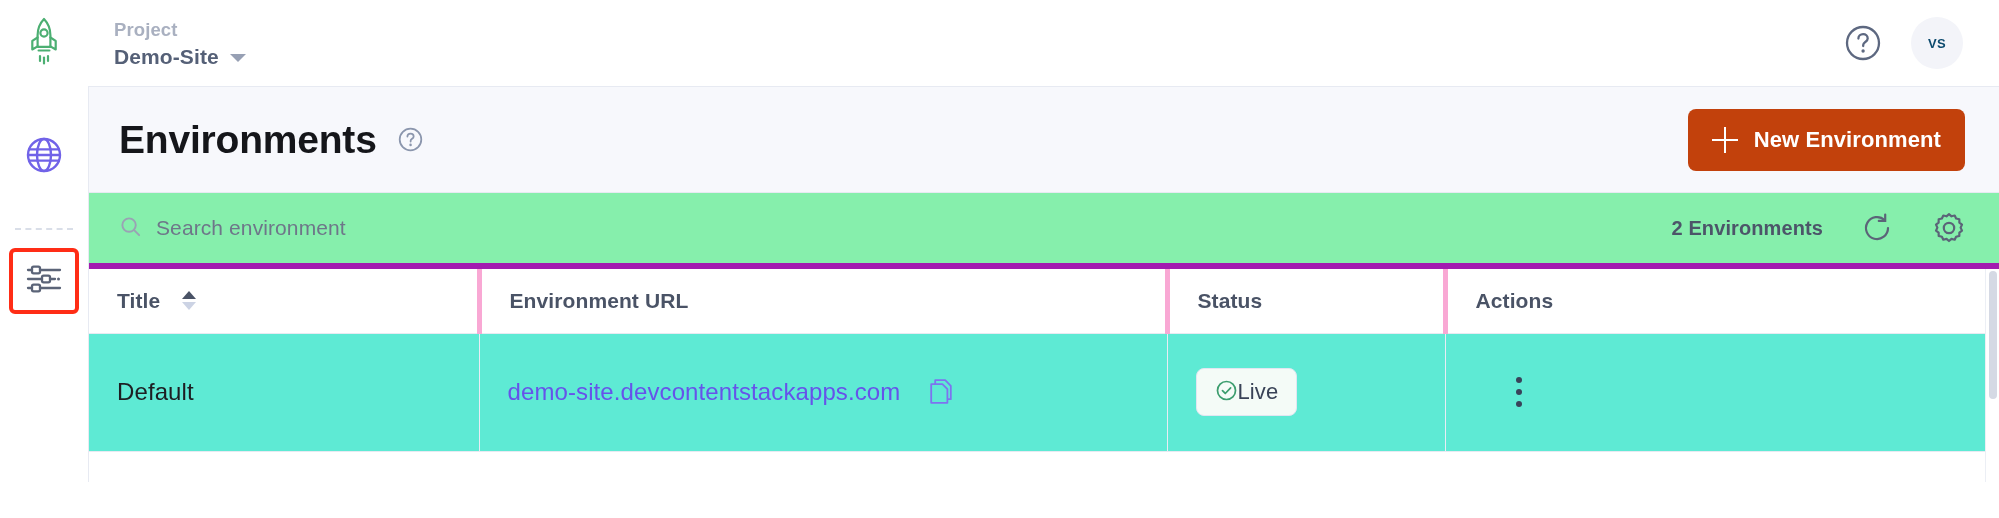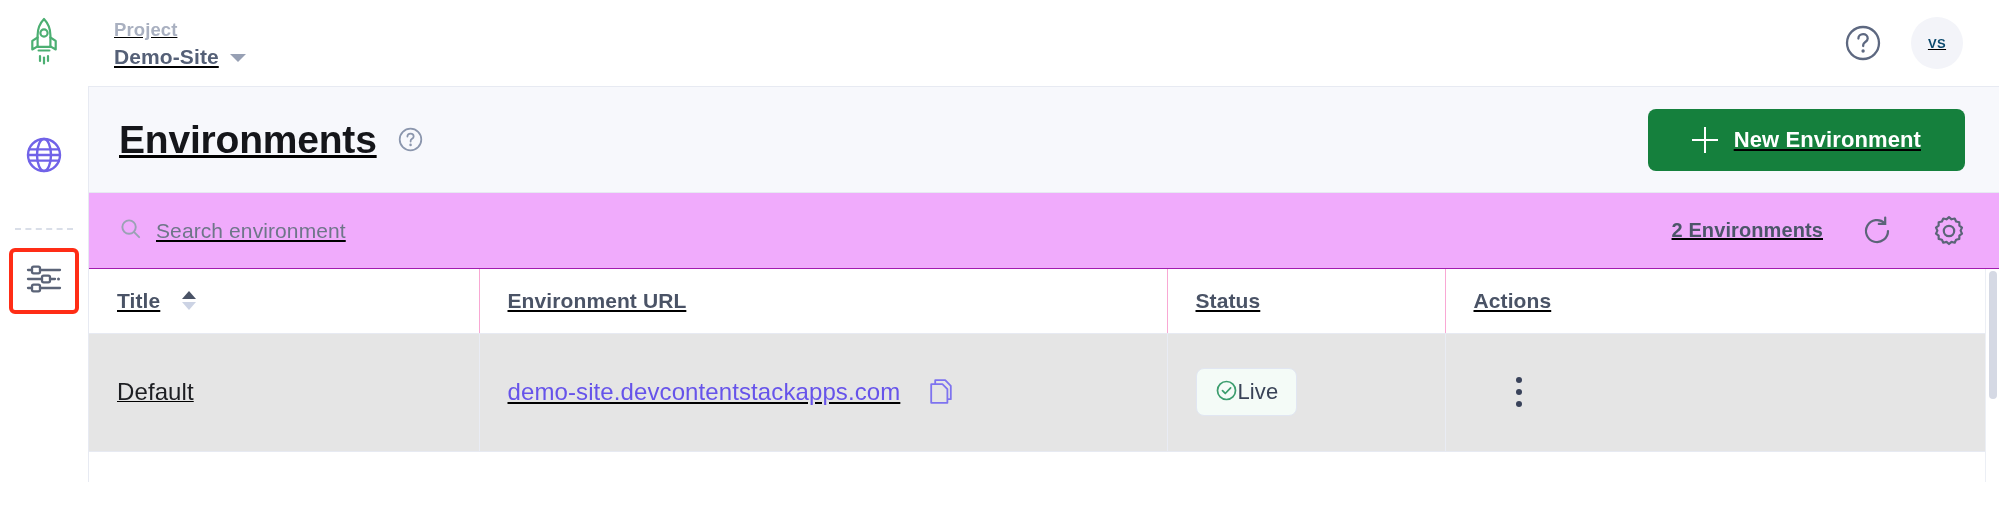--- a/index.html
+++ b/index.html
@@ -67,21 +67,20 @@
     border-radius: 2px;
   }
 
   
   .content {
     flex: 1;
     height: 482px;
     display: flex;
     flex-direction: column;
     min-width: 0;
-    text-decoration: underline;
   }
 
   
   .topbar {
     height: 86px;
     min-height: 86px;
     background: #ffffff;
     display: flex;
     align-items: center;
     padding: 0 36px 0 26px;
@@ -162,26 +161,26 @@
   }
   .page-title {
     font-size: 39px;
     font-weight: 700;
     color: #15161a;
     letter-spacing: -0.2px;
   }
   .page-head-help { margin-left: 20px; display: flex; cursor: pointer; }
   .page-head-spacer { flex: 1; }
   .btn-primary {
-    background: #15803d;
+    background: #c2410c;
     color: #ffffff;
     border: none;
     border-radius: 8px;
     height: 62px;
-    padding: 0 44px;
+    padding: 0 24px;
     display: flex;
     align-items: center;
     gap: 16px;
     font-size: 22px;
     font-weight: 700;
     font-family: "Liberation Sans", sans-serif;
     cursor: pointer;
     letter-spacing: 0.1px;
   }
   .plus-glyph {
@@ -194,22 +193,22 @@
     position: absolute;
     background: #ffffff;
   }
   .plus-glyph::before { left: 12px; top: 0; width: 2.4px; height: 26px; }
   .plus-glyph::after { top: 12px; left: 0; height: 2.4px; width: 26px; }
 
   
   .toolbar {
     height: 76px;
     min-height: 76px;
-    background: #f0abfc;
-    border-bottom: 1px solid #a21caf;
+    background: #86efac;
+    border-bottom: 6px solid #a21caf;
     display: flex;
     align-items: center;
     padding: 0 32px 0 30px;
   }
   .search-wrap {
     display: flex;
     align-items: center;
     gap: 14px;
     cursor: text;
   }
@@ -251,21 +250,21 @@
     table-layout: fixed;
   }
   .table th {
     text-align: left;
     font-size: 21px;
     font-weight: 700;
     color: #4a5366;
     height: 64px;
     padding: 0 0 0 28px;
     border-bottom: 1px solid #e7eaf2;
-    border-right: 1px solid #f9a8d4;
+    border-right: 5px solid #f9a8d4;
     background: #ffffff;
     vertical-align: middle;
     letter-spacing: 0.1px;
   }
   .table th.last { border-right: none; }
   .th-inner { display: flex; align-items: center; gap: 22px; }
   .sort-arrows {
     display: flex;
     flex-direction: column;
     gap: 3px;
@@ -282,21 +281,21 @@
     border-left: 7px solid transparent;
     border-right: 7px solid transparent;
     border-top: 8px solid #ccd3e4;
   }
   .table td {
     height: 118px;
     padding: 0 0 0 28px;
     border-bottom: 1px solid #e7eaf2;
     border-right: 1px solid #e9ecf4;
     vertical-align: middle;
-    background: #e5e5e5;
+    background: #5eead4;
   }
   .table td.last { border-right: none; }
   .cell-title {
     font-size: 24px;
     color: #1d1e22;
     letter-spacing: 0.1px;
   }
   .url-cell { display: flex; align-items: center; gap: 28px; }
   .url-link {
     font-size: 24px;

